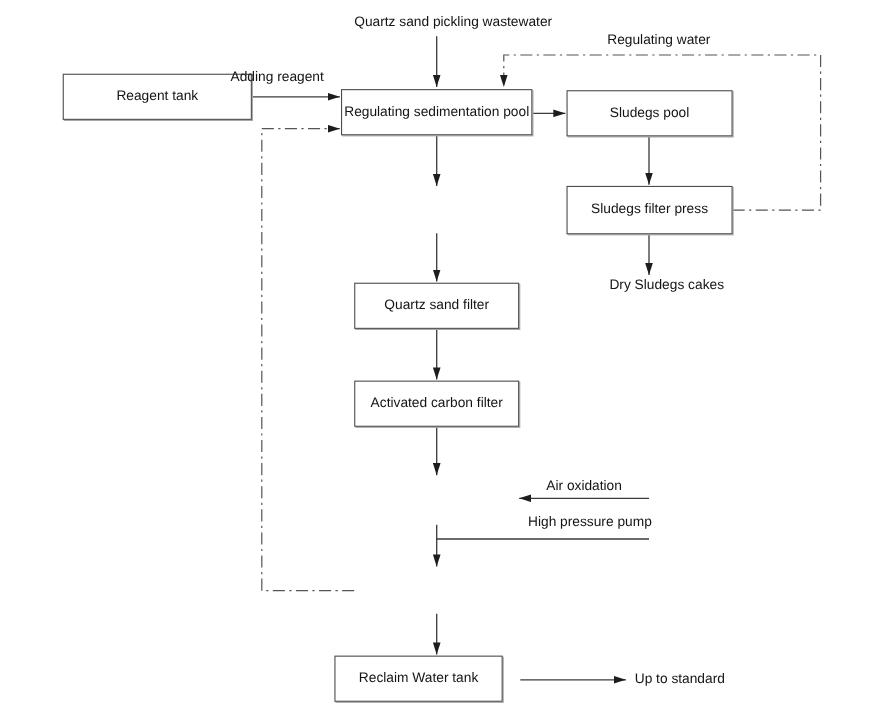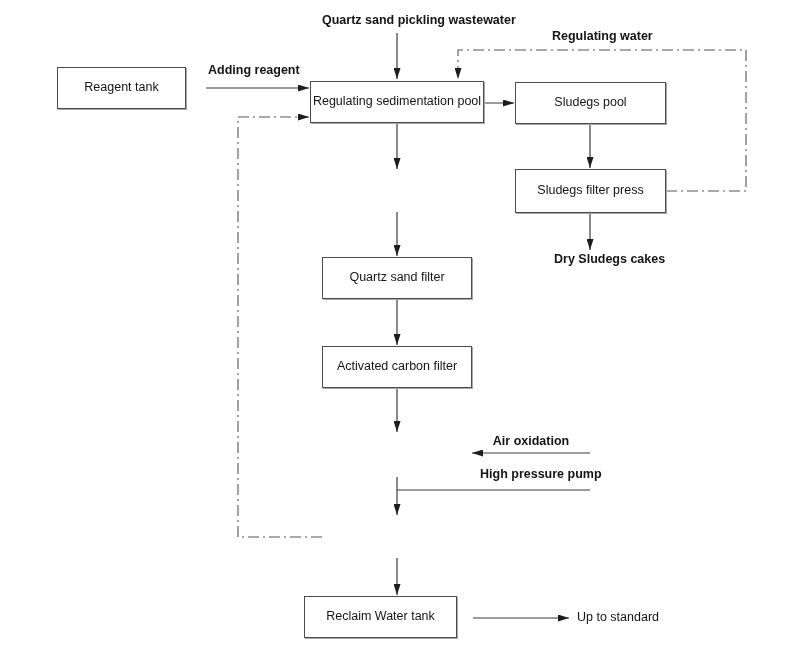--- a/index.html
+++ b/index.html
@@ -55,21 +55,21 @@
     line-height:1.1;
     color:var(--color-text);
   }
   .lbl{
     position:absolute;
     font-size:12.5px;
     line-height:1.1;
     white-space:nowrap;
     color:var(--color-text);
   }
-  .lbl.center{text-align:center;font-weight:bold;}
+  .lbl.center{text-align:center;}
 </style>
 </head>
 <body>
 
 <div class="stage">
 
   <svg class="wires" width="800" height="656" viewBox="0 0 800 656">
     <defs>
       <marker id="arrow" markerUnits="userSpaceOnUse" markerWidth="11" markerHeight="7" refX="11" refY="3.5" orient="auto">
         <path class="arrowhead" d="M0,0 L11,3.5 L0,7 Z"></path>
@@ -88,21 +88,21 @@
     <path class="wire" d="M590,124 V168" marker-end="url(#arrow)"></path>
     <path class="wire" d="M590,213 V250" marker-end="url(#arrow)"></path>
     <path class="wire" d="M590,453 H472" marker-end="url(#arrow)"></path>
     <path class="wire" d="M397,490 H590"></path>
     <path class="wire" d="M473,618 H569" marker-end="url(#arrow)"></path>
 
     <path class="wire dashdot" d="M666,191 H746 V50 H458 V79" marker-end="url(#arrow)"></path>
     <path class="wire dashdot" d="M322,537 H238 V117 H309" marker-end="url(#arrow)"></path>
   </svg>
 
-  <div class="node" style="left:57px;top:67px;width:129px;height:42px">
+  <div class="node" style="left:57px;top:67px;width:172px;height:42px">
     <span>Reagent tank</span>
   </div>
 
   <div class="node" style="left:310px;top:81px;width:174px;height:42px">
     <span>Regulating sedimentation pool</span>
   </div>
 
   <div class="node" style="left:515px;top:82px;width:151px;height:42px">
     <span>Sludegs pool</span>
   </div>

